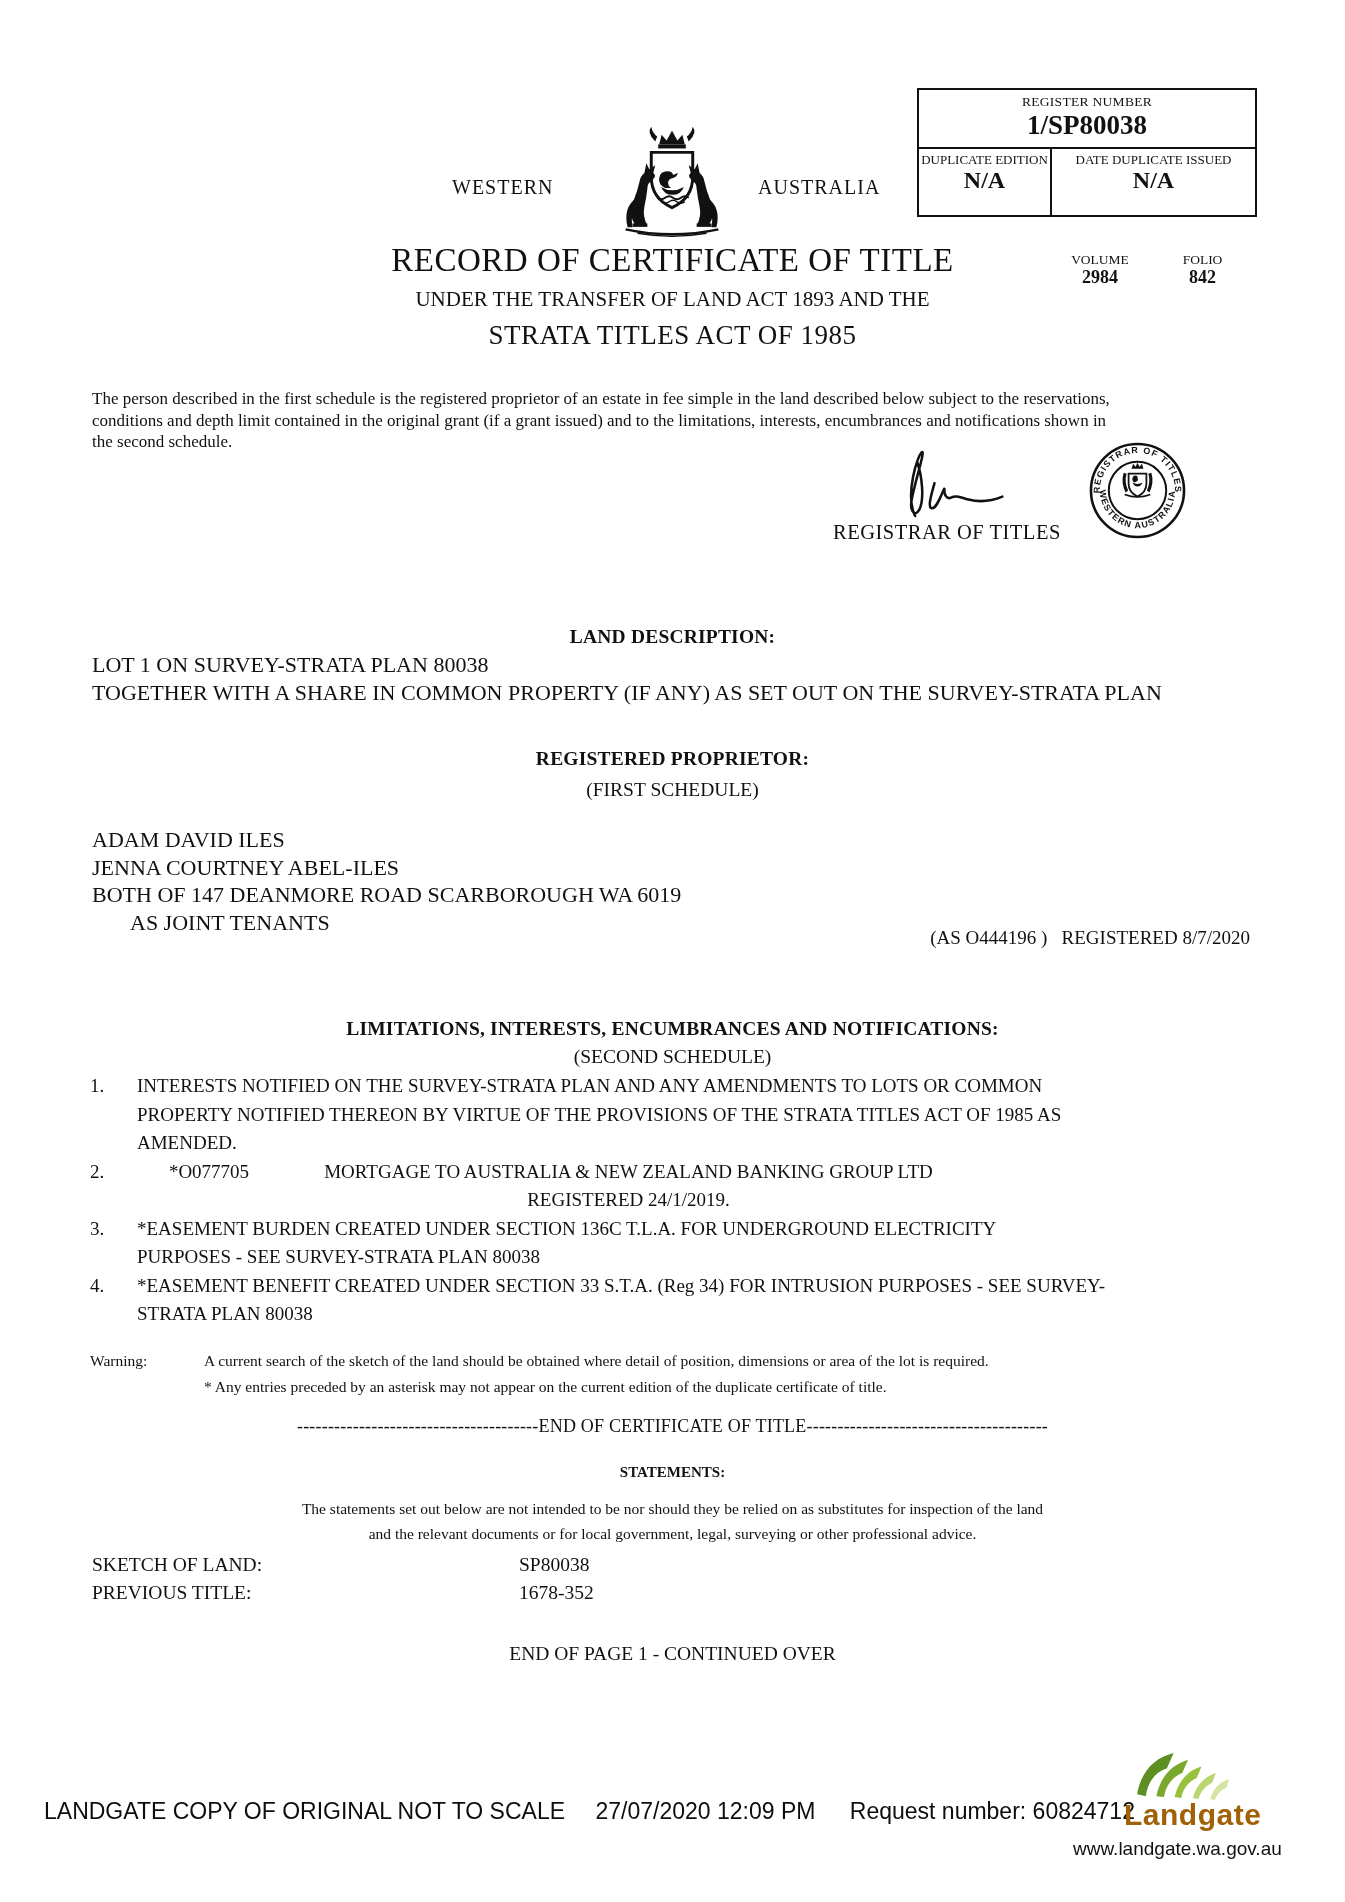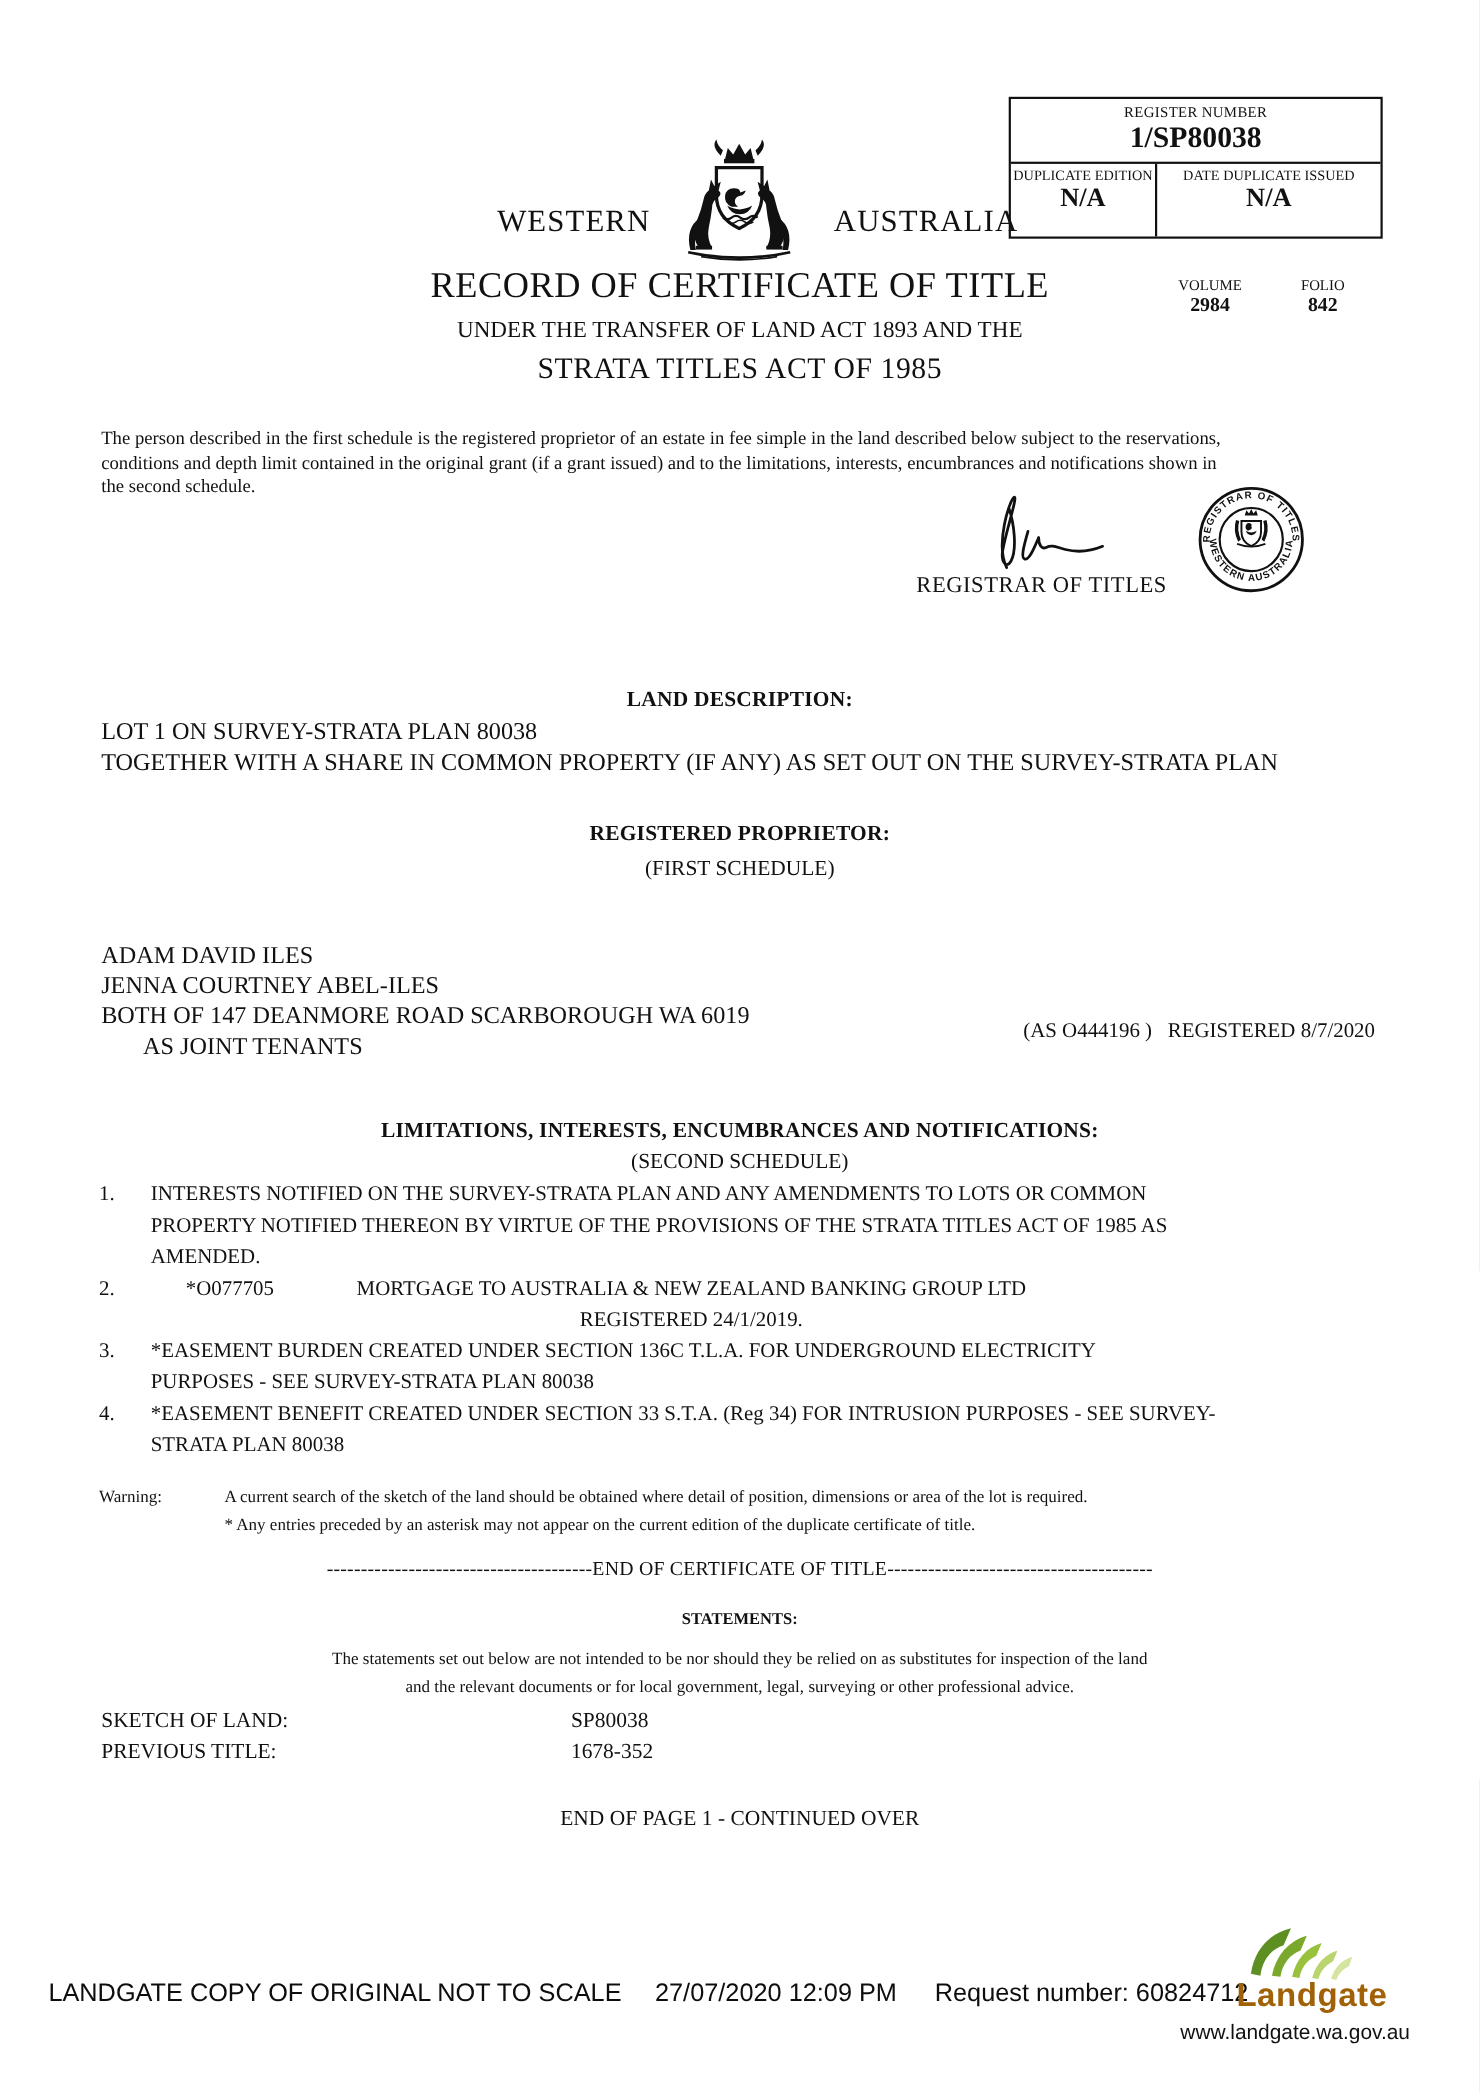--- a/index.html
+++ b/index.html
@@ -16,21 +16,21 @@
   .regbox .num{font-size:27px;font-weight:bold;line-height:30px;}
   .regbox .row2{display:flex;height:66px;}
   .regbox .cell-l{width:131px;border-right:2px solid #111;text-align:center;}
   .regbox .cell-r{flex:1;text-align:center;}
   .regbox .lab2{font-size:13px;line-height:15px;padding-top:3px;}
   .regbox .na{font-size:24px;font-weight:bold;line-height:26px;}
 
   .volfol{top:252px;text-align:center;font-size:13.5px;}
   .volfol .v{font-size:18px;font-weight:bold;line-height:19px;}
 
-  .westaus{top:176px;font-size:28px;letter-spacing:1px;margin-top:10px;}
+  .westaus{top:176px;font-size:20px;letter-spacing:1px;}
 
   .doc-title{top:242px;font-size:33px;letter-spacing:.5px;}
   .doc-sub{top:287px;font-size:21px;}
   .doc-act{top:320px;font-size:27px;letter-spacing:.5px;}
 
   .preamble{left:92px;top:388px;width:1020px;font-size:17px;line-height:21.5px;}
 
   .registrar-label{left:833px;top:521px;width:250px;font-size:20.5px;letter-spacing:.5px;}
 
   .sec-head{font-size:19.5px;font-weight:bold;letter-spacing:.2px;}
@@ -185,21 +185,21 @@
   </div>
 
   <div class="ctr sec-head" style="top:626px;">LAND DESCRIPTION:</div>
   <div class="abs bodyline" style="top:651px;">
     <div>LOT 1 ON SURVEY-STRATA PLAN 80038</div>
     <div>TOGETHER WITH A SHARE IN COMMON PROPERTY (IF ANY) AS SET OUT ON THE SURVEY-STRATA PLAN</div>
   </div>
 
   <div class="ctr sec-sub" style="top:779px;">(FIRST SCHEDULE)</div>
   <div class="ctr sec-head" style="top:748px;">REGISTERED PROPRIETOR:</div>
-  <div class="abs bodyline prop-lines" style="top:826px;margin-top:28px;">
+  <div class="abs bodyline prop-lines" style="top:826px;">
     <div>ADAM DAVID ILES</div>
     <div>JENNA COURTNEY ABEL-ILES</div>
     <div>BOTH OF 147 DEANMORE ROAD SCARBOROUGH WA 6019</div>
     <div>AS JOINT TENANTS</div>
   </div>
   <div class="abs regline pre">(AS O444196 )   REGISTERED 8/7/2020</div>
 
   <div class="ctr sec-head" style="top:1018px;">LIMITATIONS, INTERESTS, ENCUMBRANCES AND NOTIFICATIONS:</div>
   <div class="ctr sec-sub" style="top:1046px;">(SECOND SCHEDULE)</div>
 

